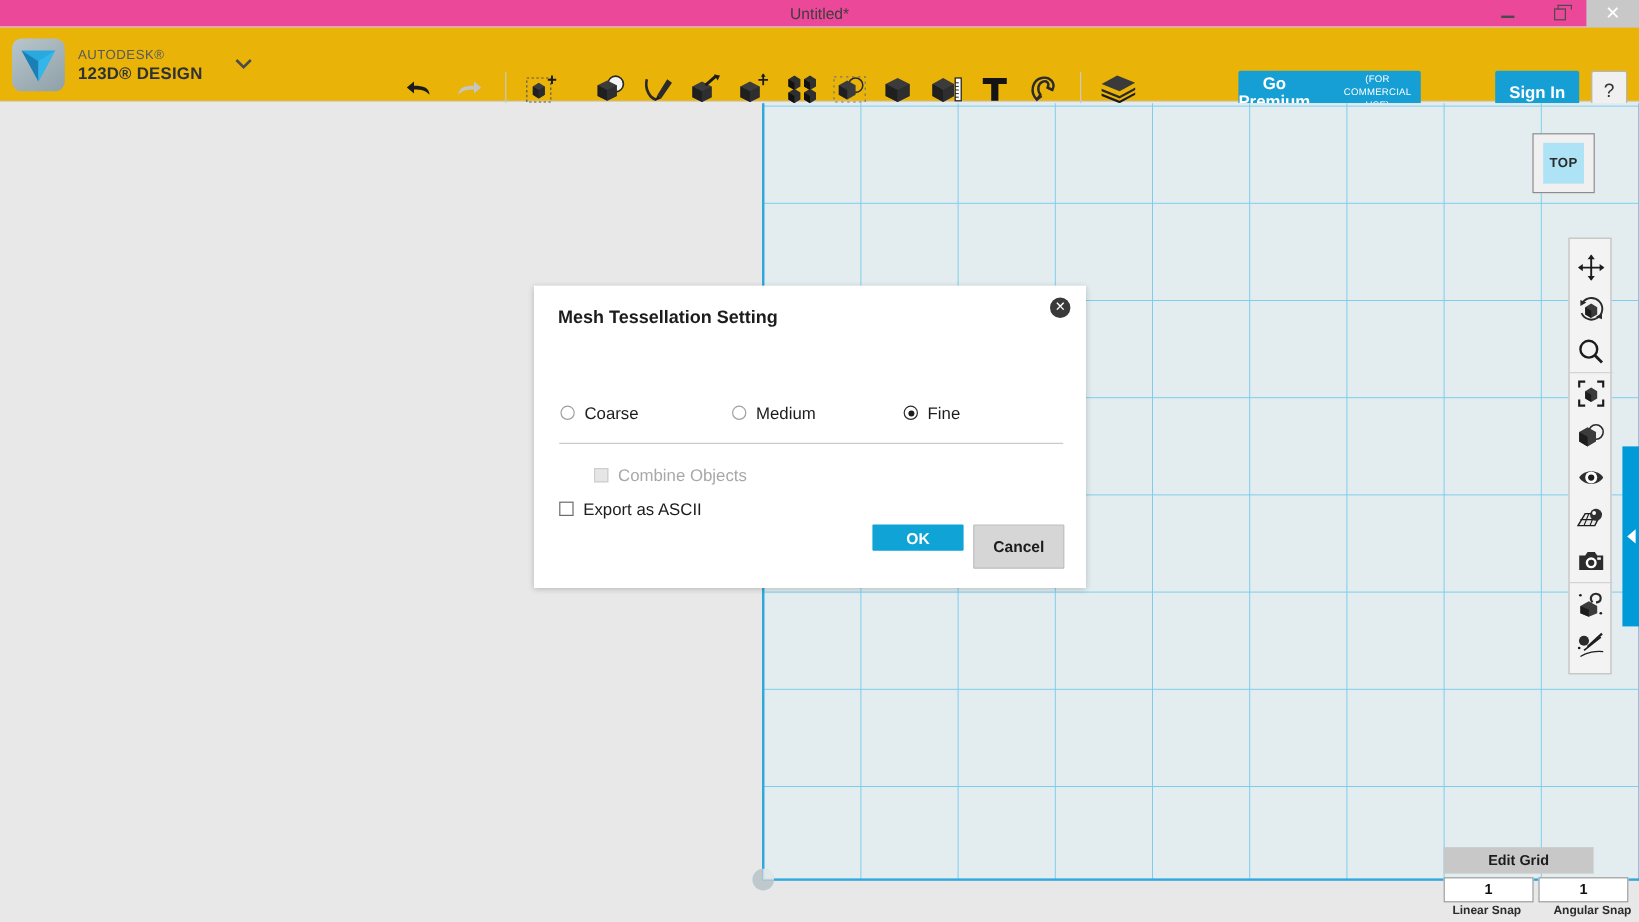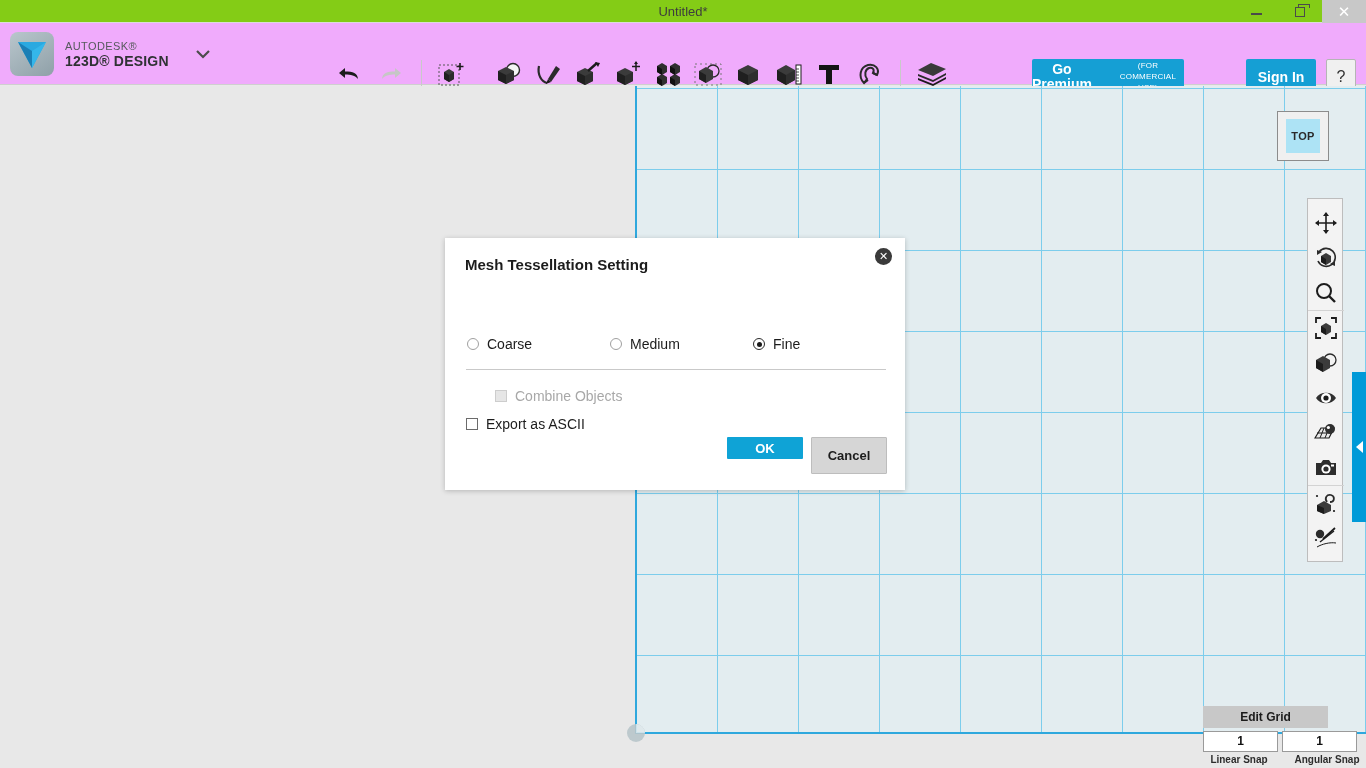--- a/index.html
+++ b/index.html
@@ -6,21 +6,21 @@
   html, body {
     width: 1366px; height: 768px;
     overflow: hidden;
     font-family: "Liberation Sans", sans-serif;
     background: #e9e9e9;
   }
 
   
   #titlebar {
     position: absolute; top: 0; left: 0; width: 1366px; height: 23px;
-    background: #84cc16;
+    background: #ec4899;
     border-bottom: 1px solid #dcdcdc;
   }
   #title-text {
     position: absolute; left: 0; top: 0; width: 1366px; height: 23px;
     text-align: center; line-height: 23px;
     font-size: 13px; color: #3d3d3d;
   }
   .winbtn {
     position: absolute; top: 0; height: 23px; width: 44px;
     display: flex; align-items: center; justify-content: center;
@@ -35,21 +35,21 @@
   }
   .glyph-max:after {
     content: ""; position: absolute; left: 2px; top: -4px;
     width: 10px; height: 3px; border: 1.5px solid #4a4a4a; border-bottom: none;
   }
   .glyph-close { font-size: 15px; line-height: 15px; font-weight: 300; }
 
   
   #appheader {
     position: absolute; top: 23px; left: 0; width: 1366px; height: 62px;
-    background: #f0abfc;
+    background: #eab308;
     border-bottom: 1px solid #cfcfcf;
     text-decoration: underline;
   }
   #brand { position: absolute; left: 10px; top: 9px; display: flex; align-items: center; }
   #brand-logo {
     width: 44px; height: 44px; border-radius: 8px;
     background: linear-gradient(145deg,#b9c6cc 0%,#8fa0a8 100%);
     position: relative; overflow: hidden;
   }
   #brand-logo svg { position: absolute; left: 6px; top: 6px; }

